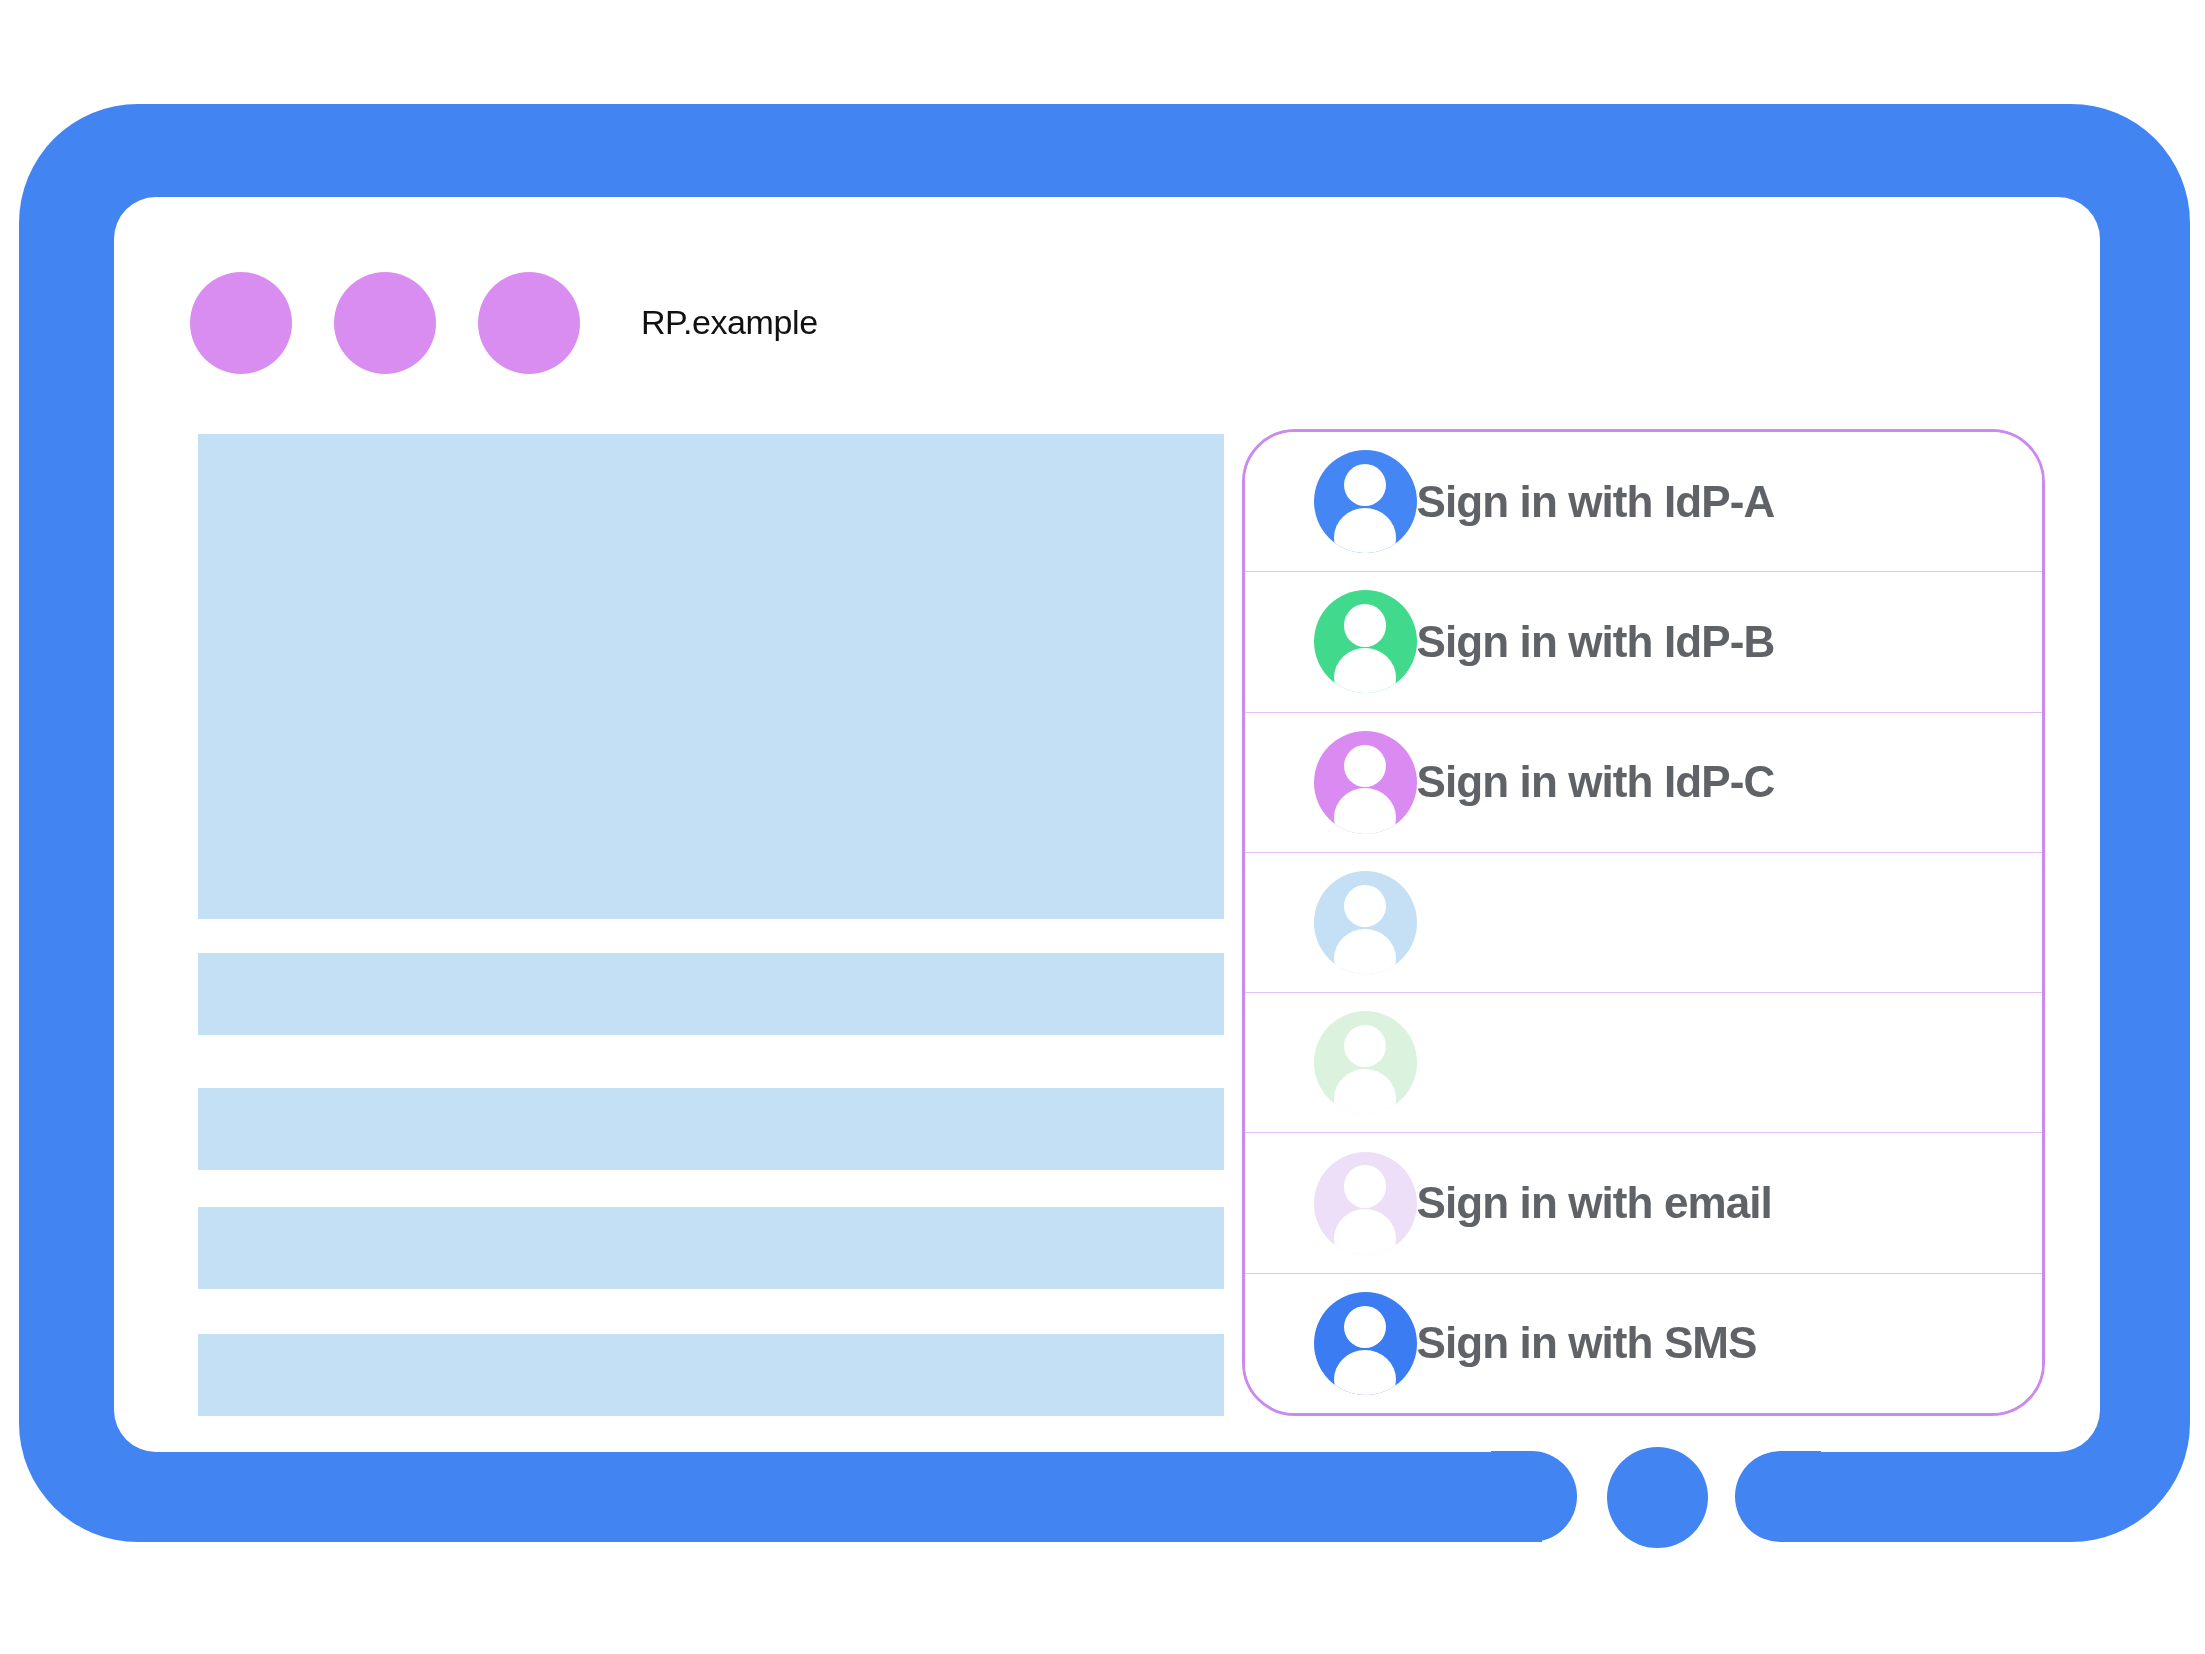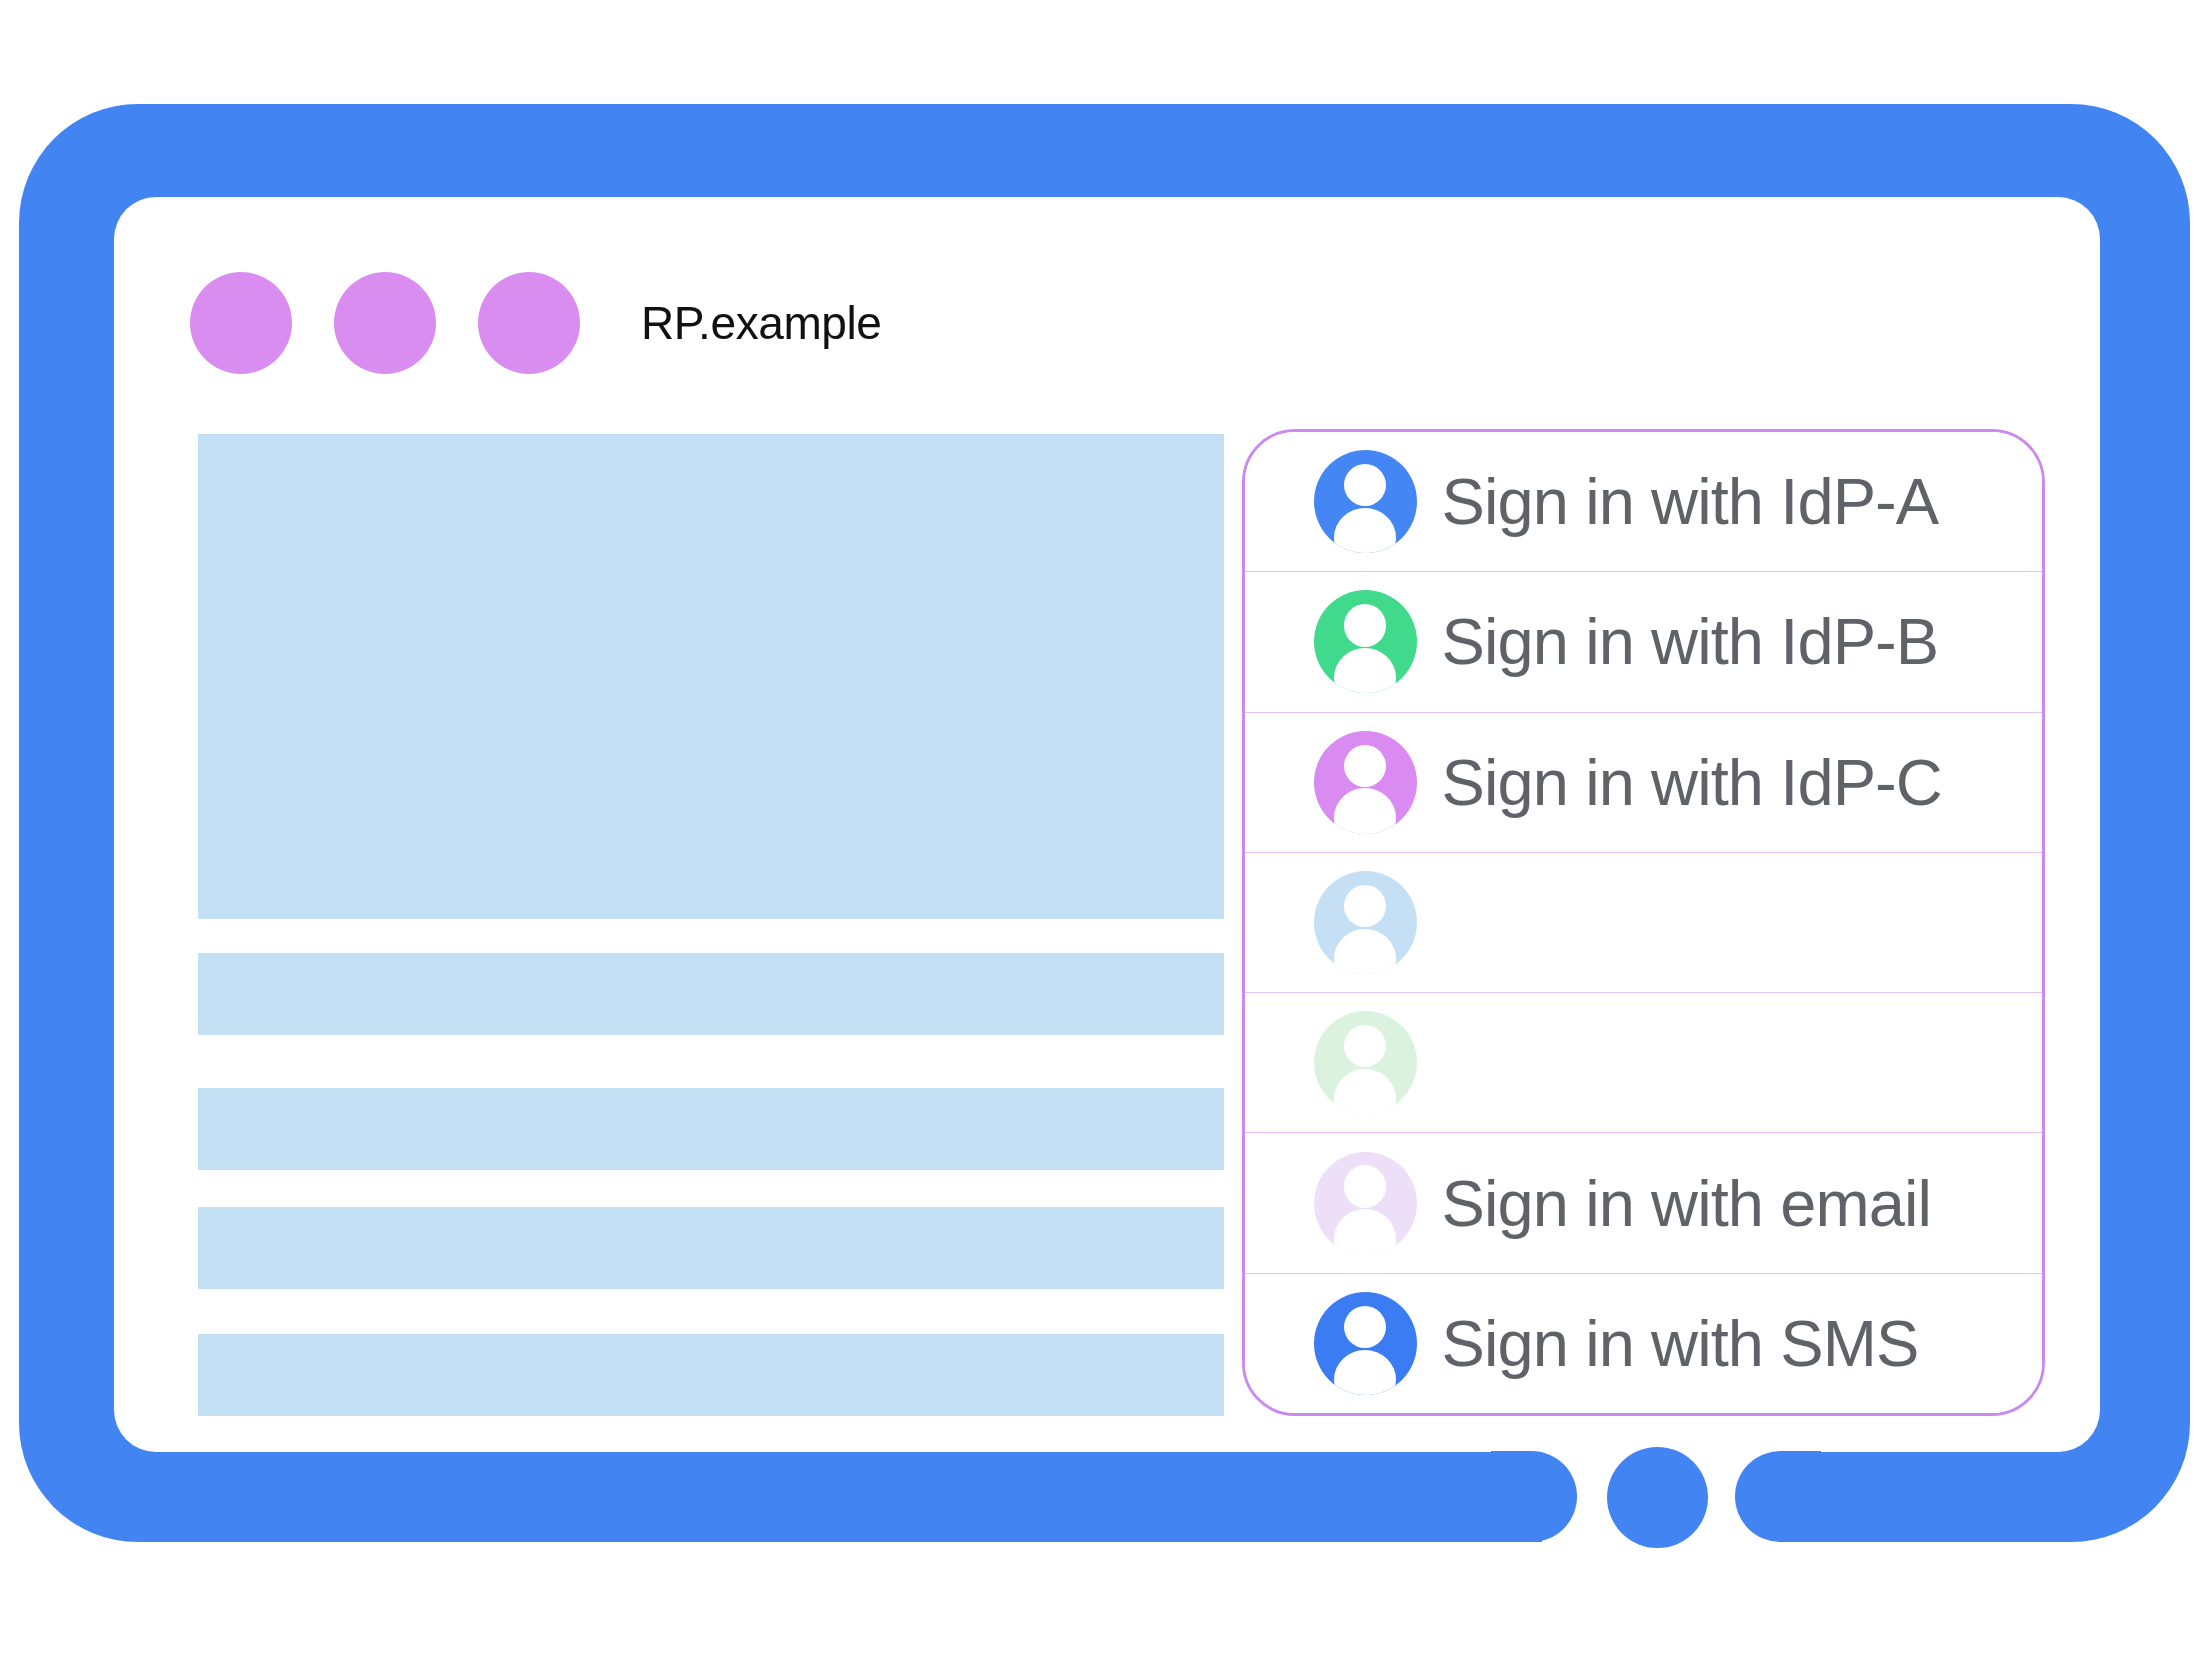--- a/index.html
+++ b/index.html
@@ -20,43 +20,43 @@
   
   .frame{left:18.5px;top:104px;width:2171px;height:1438px;
     background:var(--frame-blue);border-radius:119px;}
   .screen{left:95px;top:93px;width:1986px;height:1255px;
     background:#ffffff;border-radius:42px;}
 
   
   .header{left:76px;top:74px;height:103px;display:flex;align-items:center;}
   .dot{width:102px;height:102px;border-radius:50%;background:var(--dot-purple);
     margin-right:42px;flex:none;}
-  .site-title{margin-left:19.4px;font-size:46px;font-weight:500;
+  .site-title{margin-left:19.4px;font-size:34px;font-weight:500;
     letter-spacing:-0.4px;color:var(--title-color);white-space:nowrap;}
 
   
   .hero{left:84px;top:237px;width:1026px;height:485px;background:var(--placeholder-blue);}
   .bar{left:84px;width:1026px;height:82px;background:var(--placeholder-blue);}
   .bar1{top:756px;} .bar2{top:891px;} .bar3{top:1010px;} .bar4{top:1137px;}
 
   
   .panel{left:1128px;top:232px;width:803px;height:987px;background:#ffffff;
     border:3.5px solid var(--panel-border);border-radius:53px;overflow:hidden;
     display:flex;flex-direction:column;}
   .row{flex:1 1 0;display:flex;align-items:center;padding-left:69px;
     border-bottom:1.8px solid var(--row-divider);cursor:pointer;background:#ffffff;}
   .row:last-child{border-bottom:none;}
   .avatar{width:103px;height:103px;border-radius:50%;position:relative;
     overflow:hidden;flex:none;}
   .avatar .head{position:absolute;left:29.5%;top:13.5%;width:41%;height:41%;
     background:#ffffff;border-radius:50%;}
   .avatar .shoulders{position:absolute;left:19.5%;top:56%;width:61%;height:58%;
     background:#ffffff;border-radius:50%;}
-  .row-label{margin-left:25px;font-size:65px;letter-spacing:-0.9px;
-    color:var(--label-gray);white-space:nowrap;}
+  .row-label{font-size:44px;letter-spacing:-0.9px;
+    color:var(--label-gray);white-space:nowrap;font-weight:bold;}
 
   
   .home-gap{left:1542px;top:1451px;width:238px;height:91px;background:#ffffff;}
   .cap-left{left:1491px;top:1451px;width:86px;height:91px;
     background:var(--frame-blue);border-radius:0 46px 46px 0;}
   .cap-right{left:1735px;top:1451px;width:86px;height:91px;
     background:var(--frame-blue);border-radius:46px 0 0 46px;}
   .home-button{left:1607px;top:1447px;width:101px;height:101px;
     border-radius:50%;background:var(--home-blue);cursor:pointer;}
 </style>

